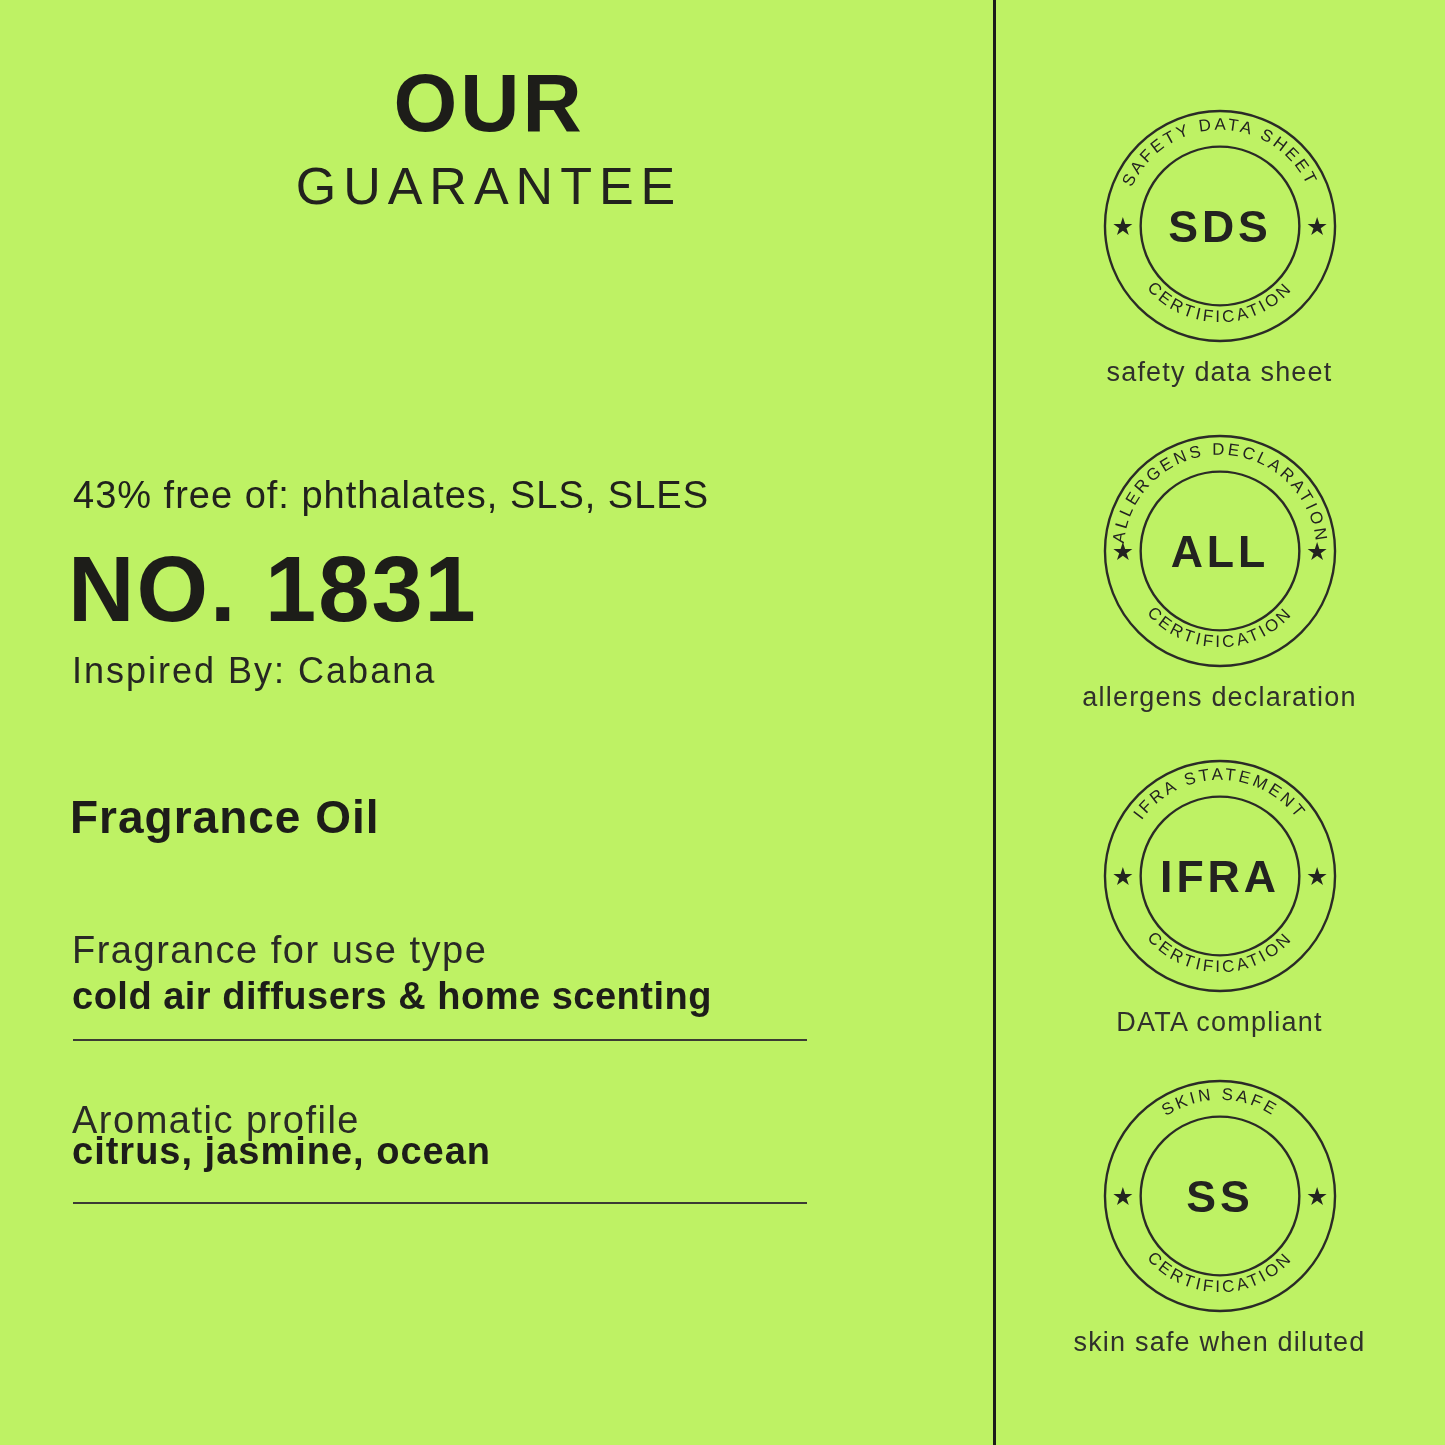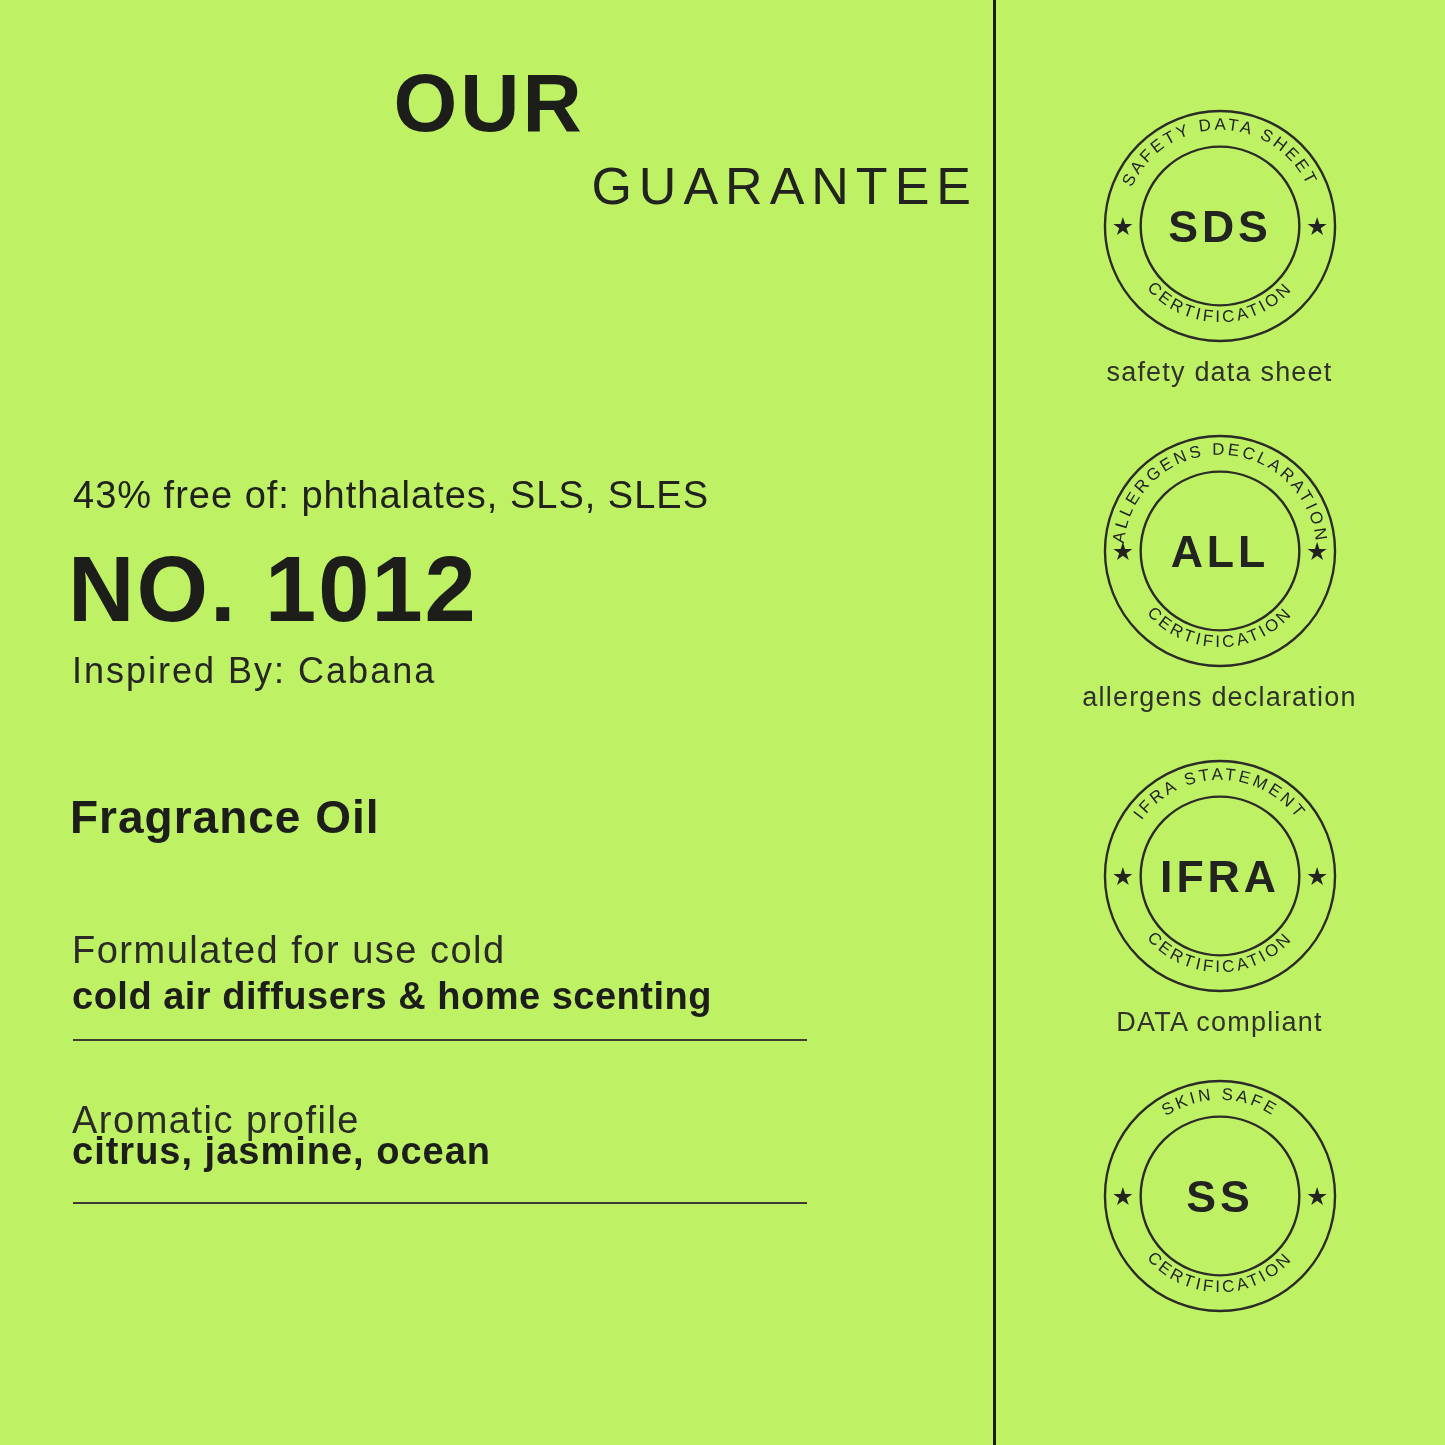--- a/index.html
+++ b/index.html
@@ -8,21 +8,21 @@
     width:1445px;height:1445px;
     background:#bef264;
     font-family:"Liberation Sans",sans-serif;
     color:#1d1d19;
     overflow:hidden;
   }
   .abs{position:absolute;white-space:nowrap;line-height:1;}
 
   
   .t-our{top:62px;left:0;width:978px;text-align:center;font-size:82px;font-weight:700;letter-spacing:3px;}
-  .t-guar{top:160px;left:0;width:978px;text-align:right;font-size:52px;font-weight:400;letter-spacing:7px;color:#22221e;}
+  .t-guar{top:160px;left:0;width:978px;text-align:center;font-size:52px;font-weight:400;letter-spacing:7px;color:#22221e;}
   .t-free{top:476px;left:73px;font-size:38px;letter-spacing:1px;color:#21211d;}
   .t-no{top:543px;left:68px;font-size:92px;font-weight:700;letter-spacing:2px;}
   .t-insp{top:653px;left:72px;font-size:36px;letter-spacing:2px;color:#262622;}
   .t-frag{top:794px;left:70px;font-size:46px;font-weight:700;letter-spacing:1px;}
   .t-form{top:931px;left:72px;font-size:38px;letter-spacing:1.5px;color:#2a2a26;}
   .t-cold{top:977px;left:72px;font-size:38px;font-weight:700;letter-spacing:0.5px;}
   .t-arom{top:1101px;left:72px;font-size:38px;letter-spacing:1.5px;color:#2a2a26;}
   .t-cit{top:1132px;left:72px;font-size:38px;font-weight:700;letter-spacing:1px;}
   .rule{left:73px;width:734px;height:0;border-top:2px solid #3c3c34;}
   .rule1{top:1039px;}
@@ -44,25 +44,25 @@
 </style>
 </head>
 <body>
 
 <div class="canvas">
 
   <div class="abs t-our">OUR</div>
   <div class="abs t-guar">GUARANTEE</div>
 
   <div class="abs t-free">43% free of: phthalates, SLS, SLES</div>
-  <div class="abs t-no">NO. 1012</div>
+  <div class="abs t-no">NO. 1831</div>
   <div class="abs t-insp">Inspired By: Cabana</div>
   <div class="abs t-frag">Fragrance Oil</div>
 
-  <div class="abs t-form">Formulated for use cold</div>
+  <div class="abs t-form">Fragrance for use type</div>
   <div class="abs t-cold">cold air diffusers &amp; home scenting</div>
   <div class="abs rule rule1"></div>
 
   <div class="abs t-arom">Aromatic profile</div>
   <div class="abs t-cit">citrus, jasmine, ocean</div>
   <div class="abs rule rule2"></div>
 
   <div class="divider"></div>
 
   <div class="badge b1">
@@ -123,15 +123,16 @@
         <path id="arcB3" d="M 23,120 A 97,97 0 0 0 217,120"></path>
       </defs>
       <circle class="ring" cx="120" cy="120" r="116"></circle>
       <circle class="ring" cx="120" cy="120" r="80"></circle>
       <text class="arctxt" text-anchor="middle"><textPath href="#arcT3" startOffset="50%">SKIN SAFE</textPath></text>
       <text class="arctxt" text-anchor="middle"><textPath href="#arcB3" startOffset="50%">CERTIFICATION</textPath></text>
       <text class="star" x="22" y="129" text-anchor="middle">★</text>
       <text class="star" x="218" y="129" text-anchor="middle">★</text>
       <text class="code" x="120" y="136" text-anchor="middle">SS</text>
     </svg>
+    <div class="cap">skin safe when diluted</div>
   </div>
 
 </div>
 
 </body></html>

